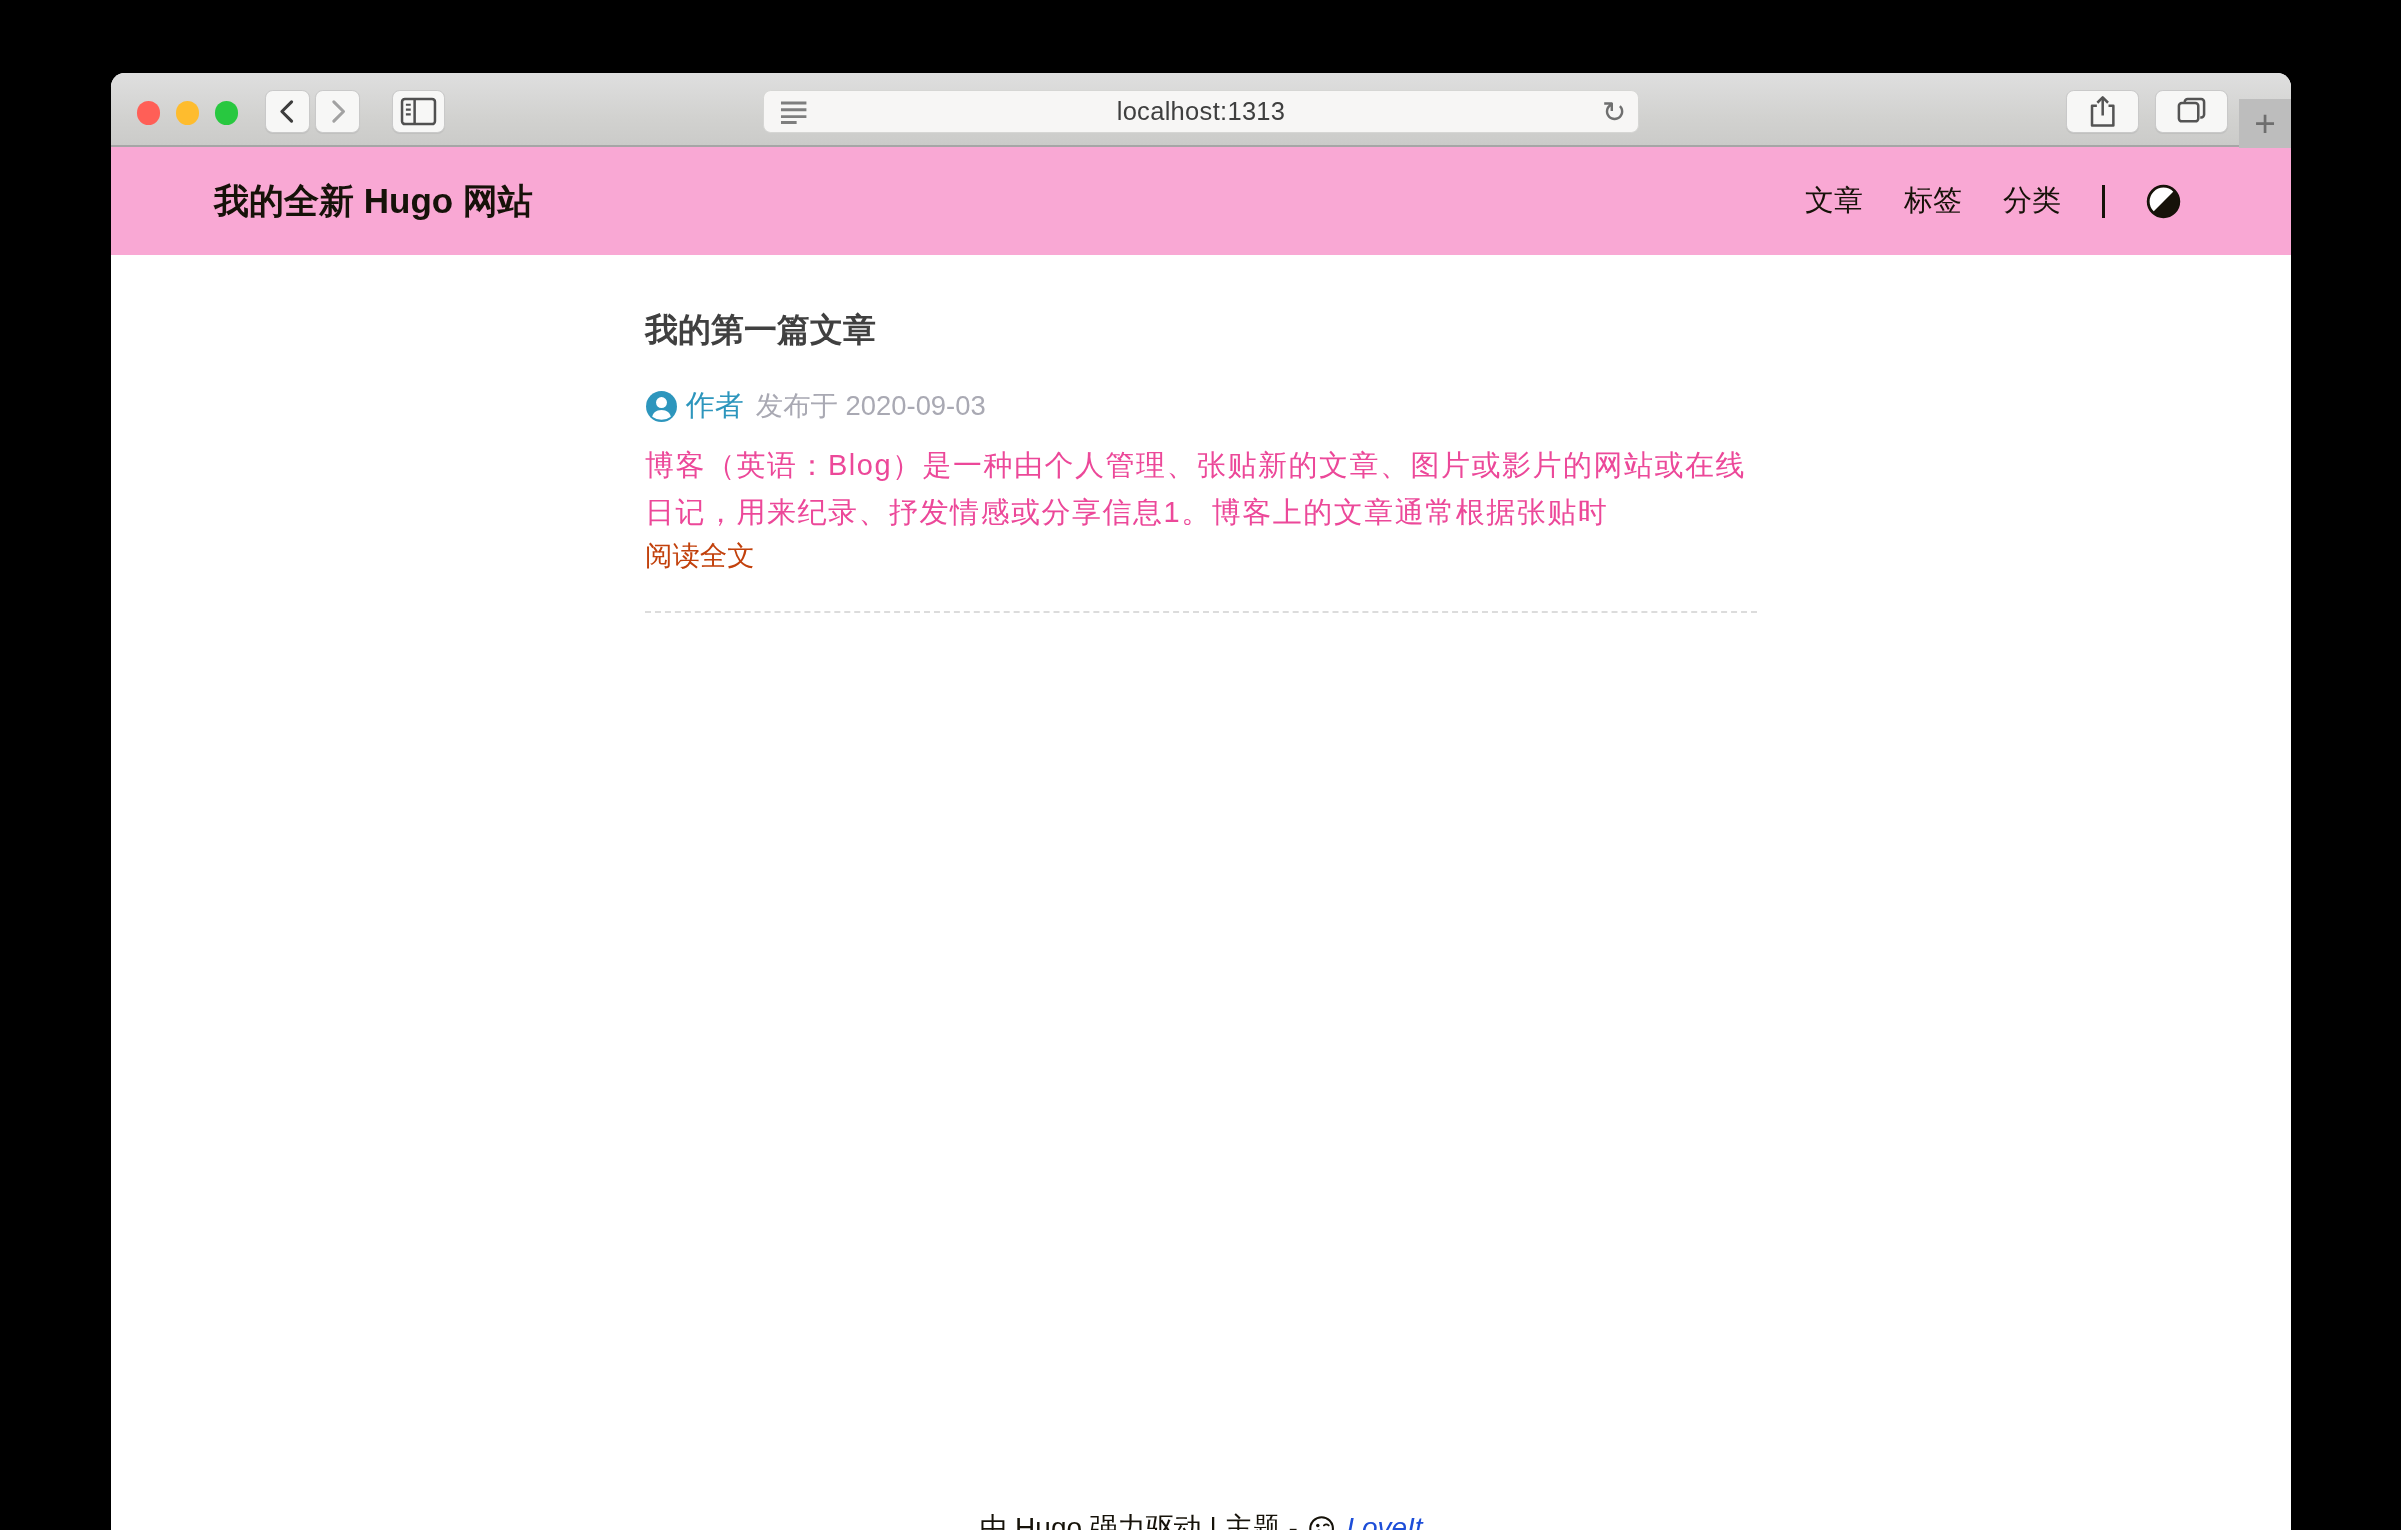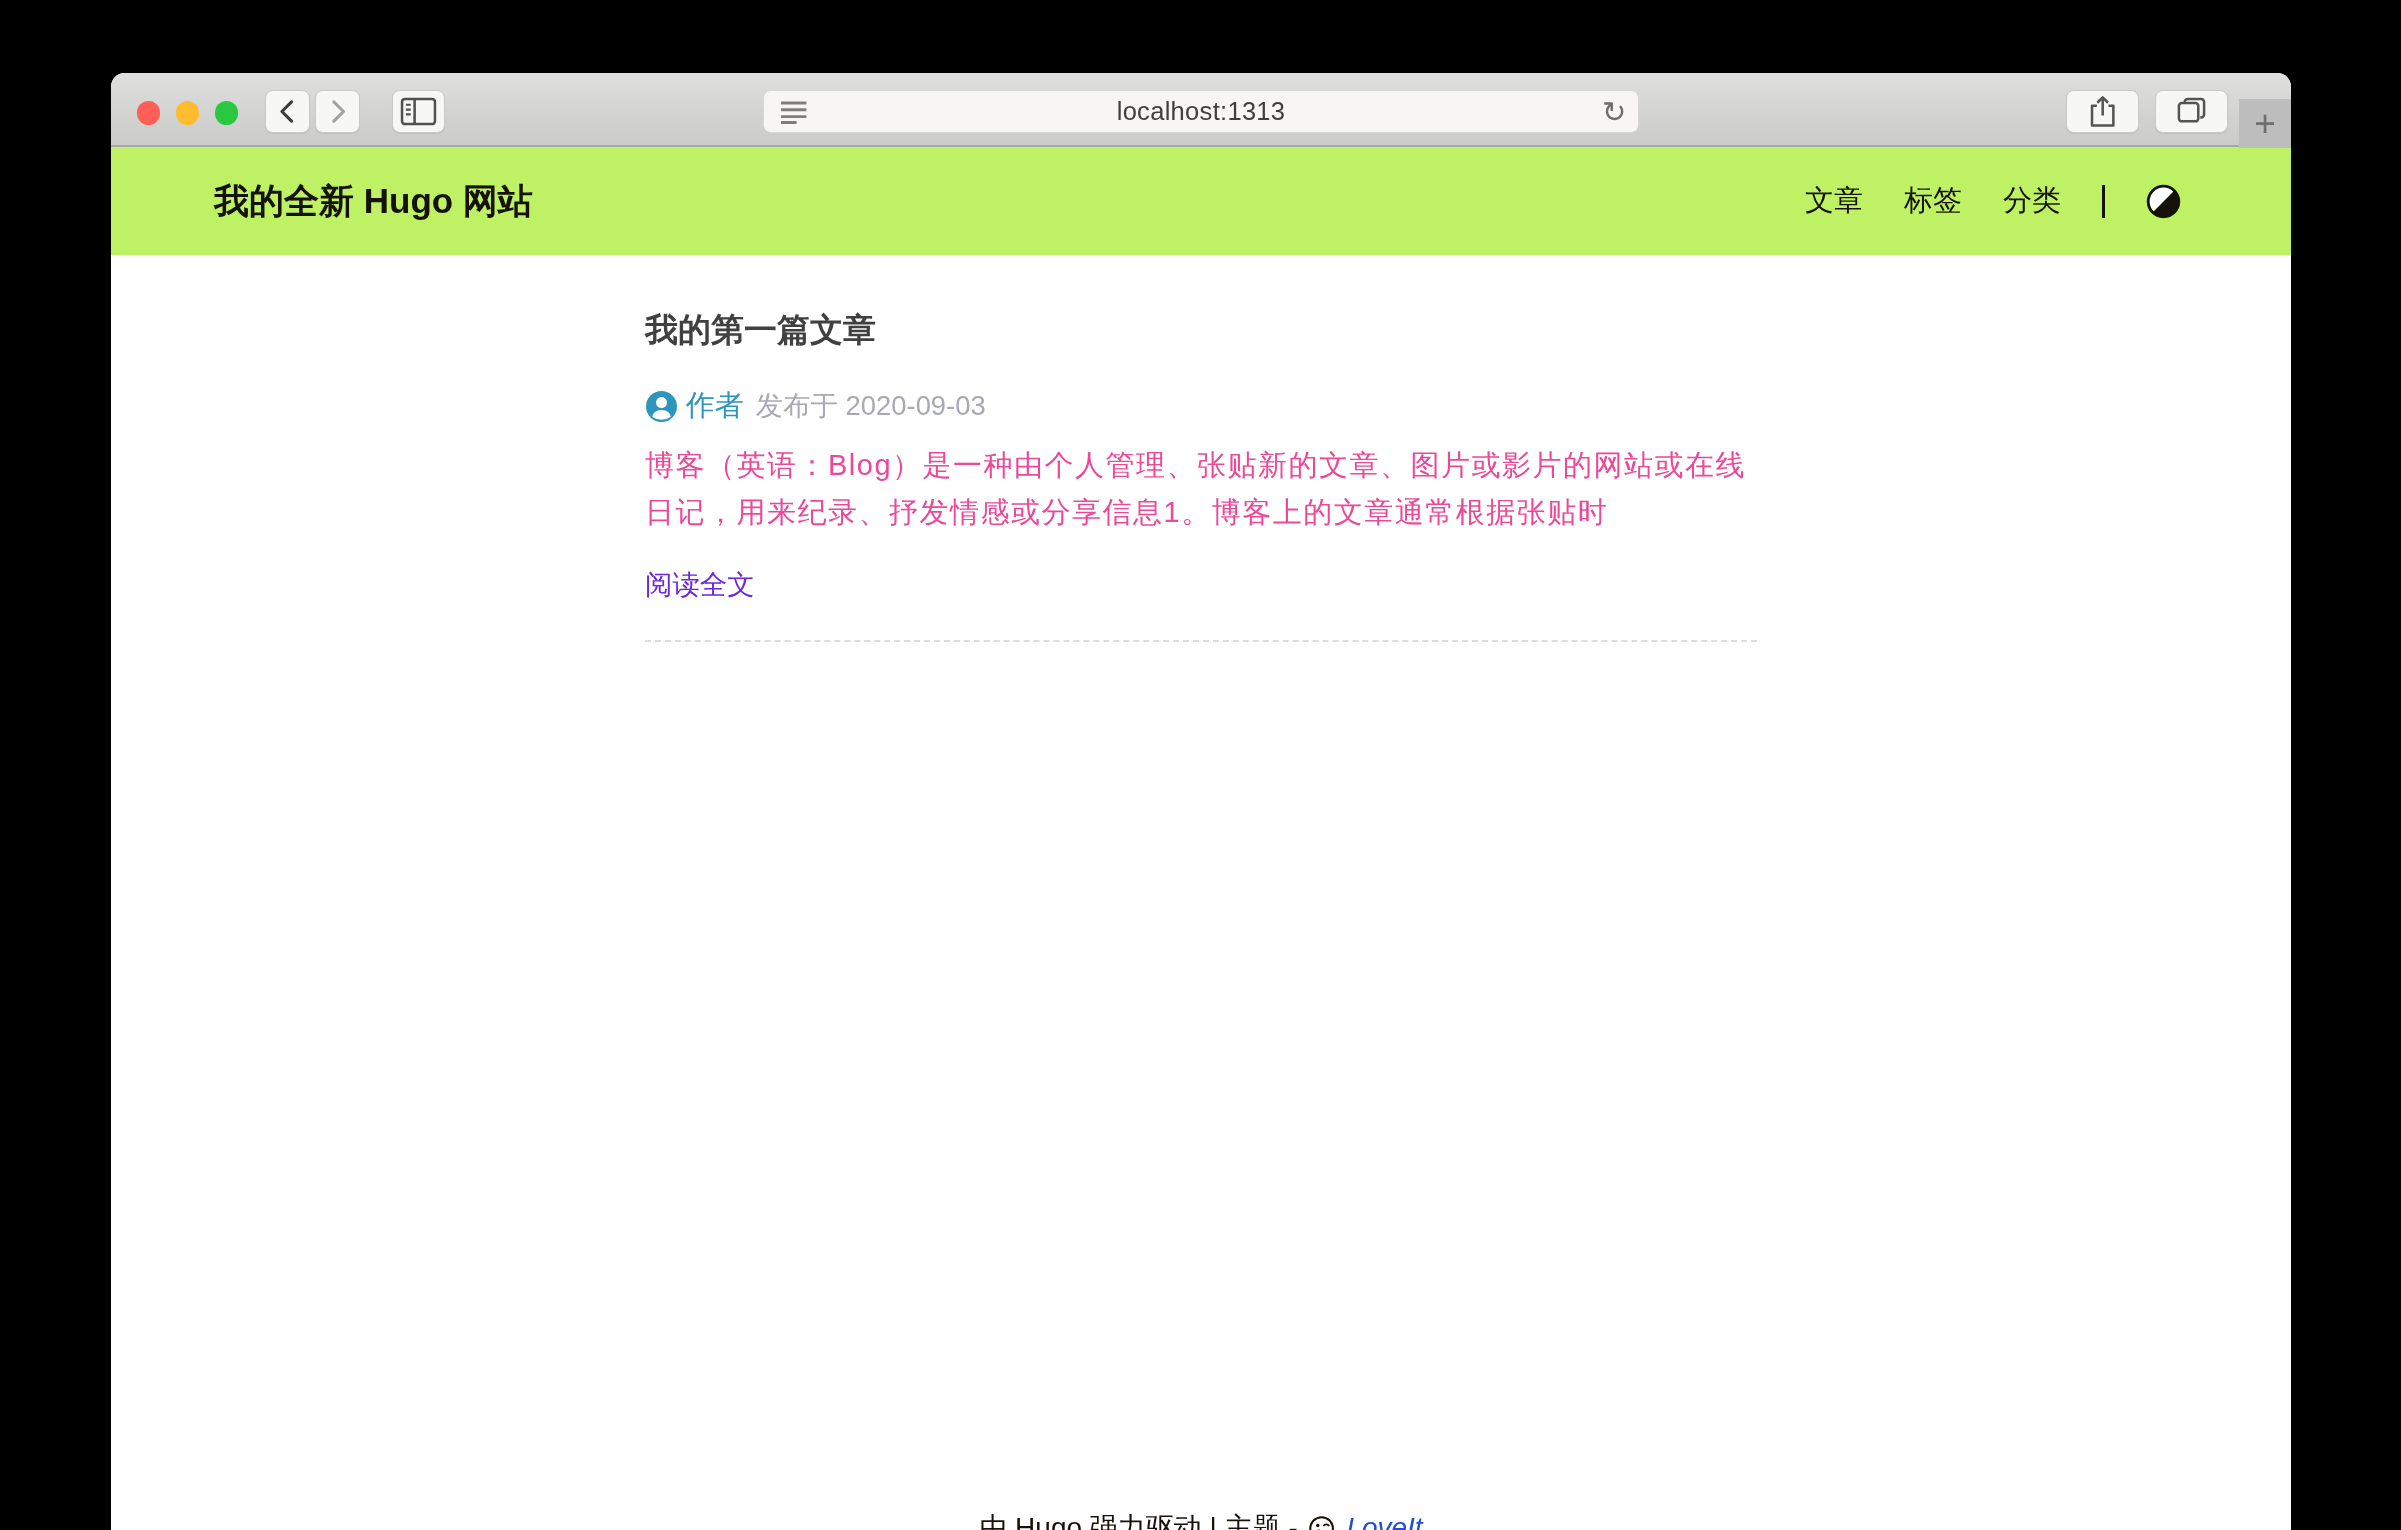--- a/index.html
+++ b/index.html
@@ -51,38 +51,38 @@
   }
   .newtab {
     position:absolute; right:0; top:25.5px; width:52px; height:49px;
     background:#bdbdbd; display:flex; align-items:center; justify-content:center;
     cursor:pointer;
   }
   .newtab span { font-size:37px; font-weight:300; color:#6e6e6e; line-height:1; }
 
   
   .site-header {
-    height:108px; background:#bef264;
+    height:108px; background:#f9a8d4;
     display:flex; align-items:center; justify-content:space-between;
     padding:0 110px 0 103px;
   }
   .site-title { font-size:35px; font-weight:700; color:#161209; cursor:pointer; }
   .site-nav { display:flex; align-items:center; gap:41px; }
   .site-nav a { font-size:29px; color:#161209; text-decoration:none; cursor:pointer; }
   .nav-divider { width:2.9px; height:33px; background:#161209; }
   .theme-toggle { width:35px; height:35px; cursor:pointer; display:flex; }
 
   
   .post { width:1112px; margin:53px auto 0; }
   .post h2 { font-size:33px; font-weight:700; color:#404040; margin-bottom:33px; cursor:pointer; }
   .meta { display:flex; align-items:center; font-size:27.4px; color:#a9a9b3; }
   .avatar { width:33px; height:33px; margin-right:7.8px; display:flex; }
   .author { color:#2d96bd; font-size:29px; text-decoration:none; margin-right:12px; cursor:pointer; }
   .summary { font-size:29px; line-height:47px; letter-spacing:1.5px; color:#ec4899; margin-top:15.7px; }
-  .readmore { display:inline-block; margin-top:31px; font-size:27.4px; color:#6d28d9; text-decoration:none; cursor:pointer; }
+  .readmore { display:inline-block; margin-top:2px; font-size:27.4px; color:#c2410c; text-decoration:none; cursor:pointer; }
   .dashed { margin-top:37px; border-top:2px dashed #dcdcdc; height:0; }
 
   
   .site-footer {
     position:absolute; left:0; right:0; bottom:9.8px; text-align:center; color:#161209;
   }
   .footer-line1 { display:flex; align-items:center; justify-content:center; gap:7.8px; font-size:28px; }
   .footer-line1 a { color:#1d4ed8; text-decoration:none; cursor:pointer;font-style:italic; }
   .loveit-icon { display:flex; margin:0 2px; }
   .footer-line2 { margin-top:11.8px; font-size:28px; }

